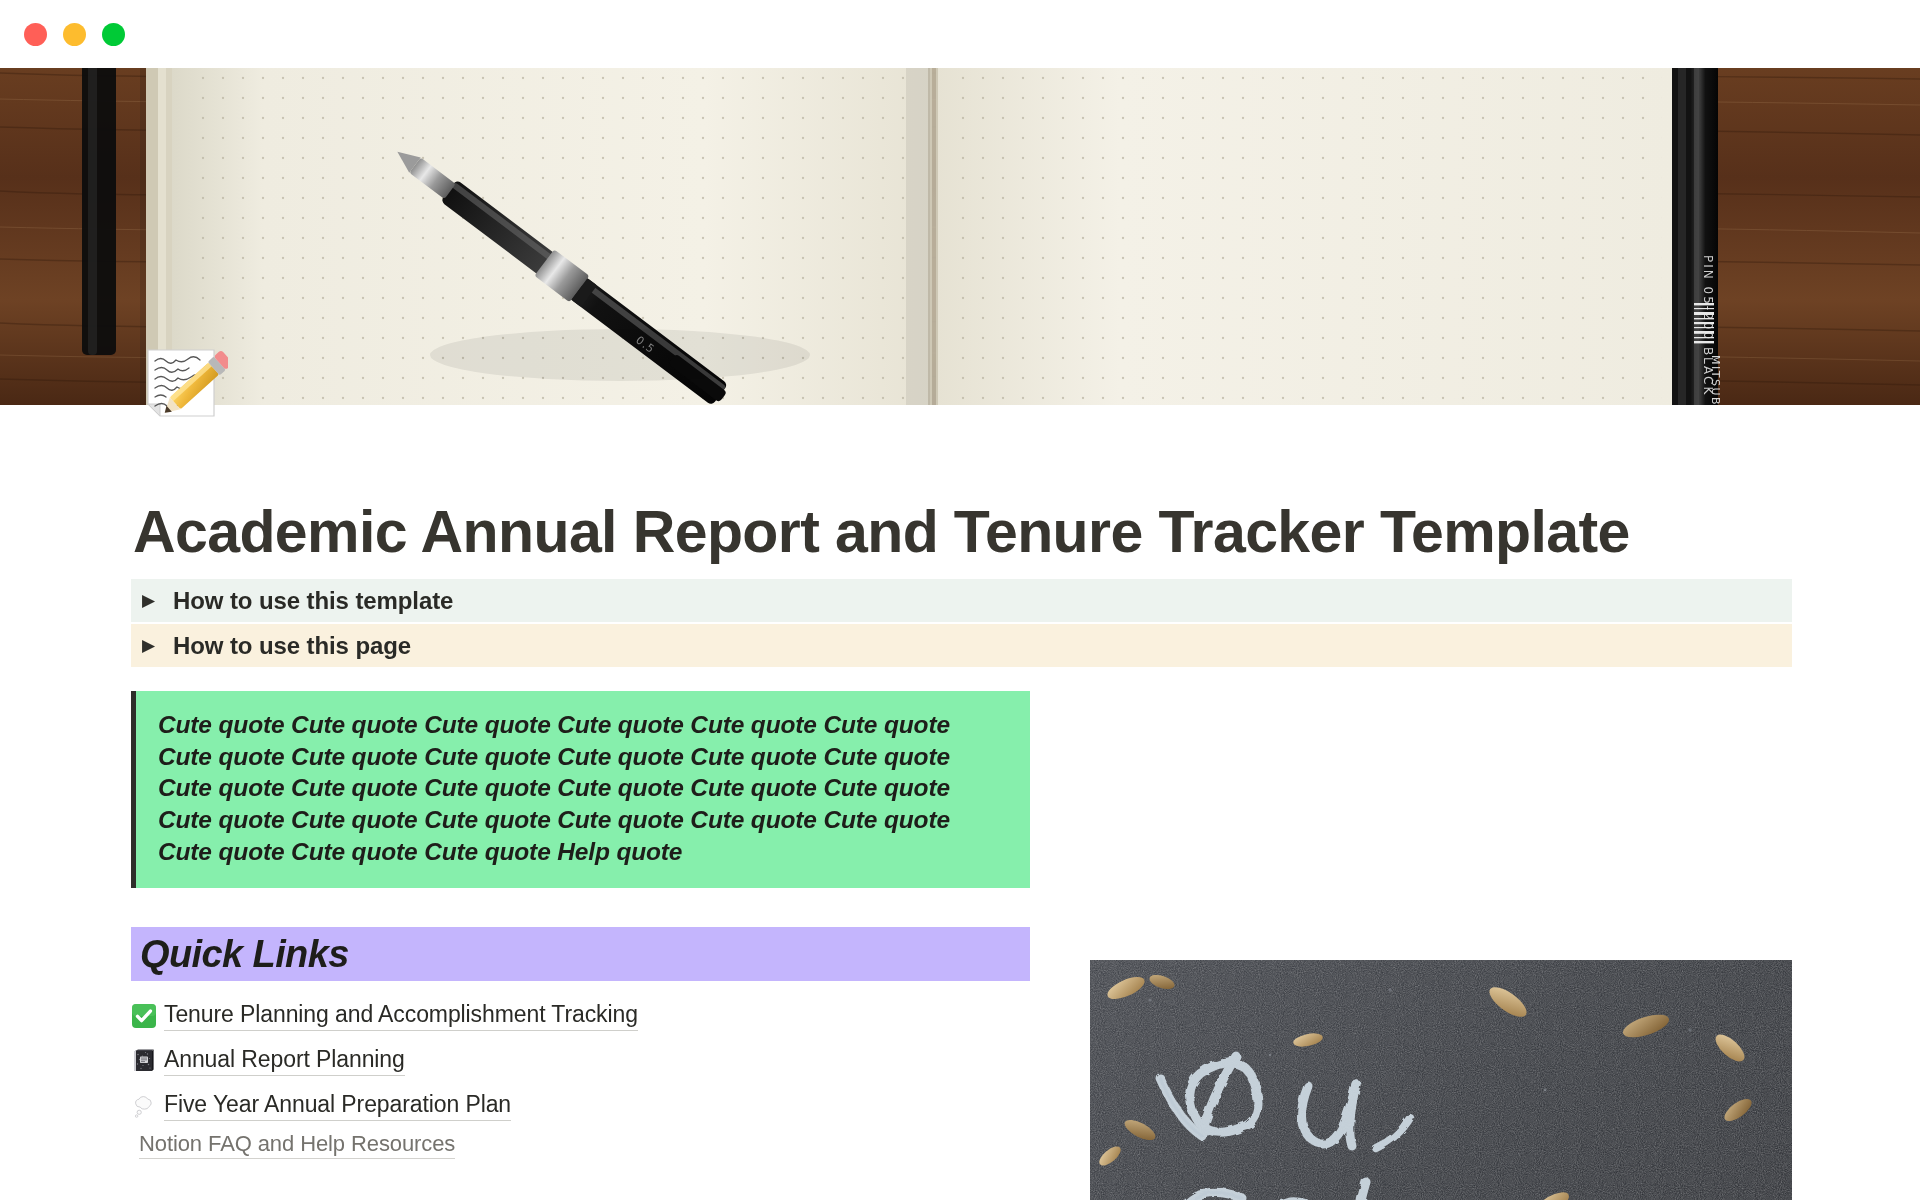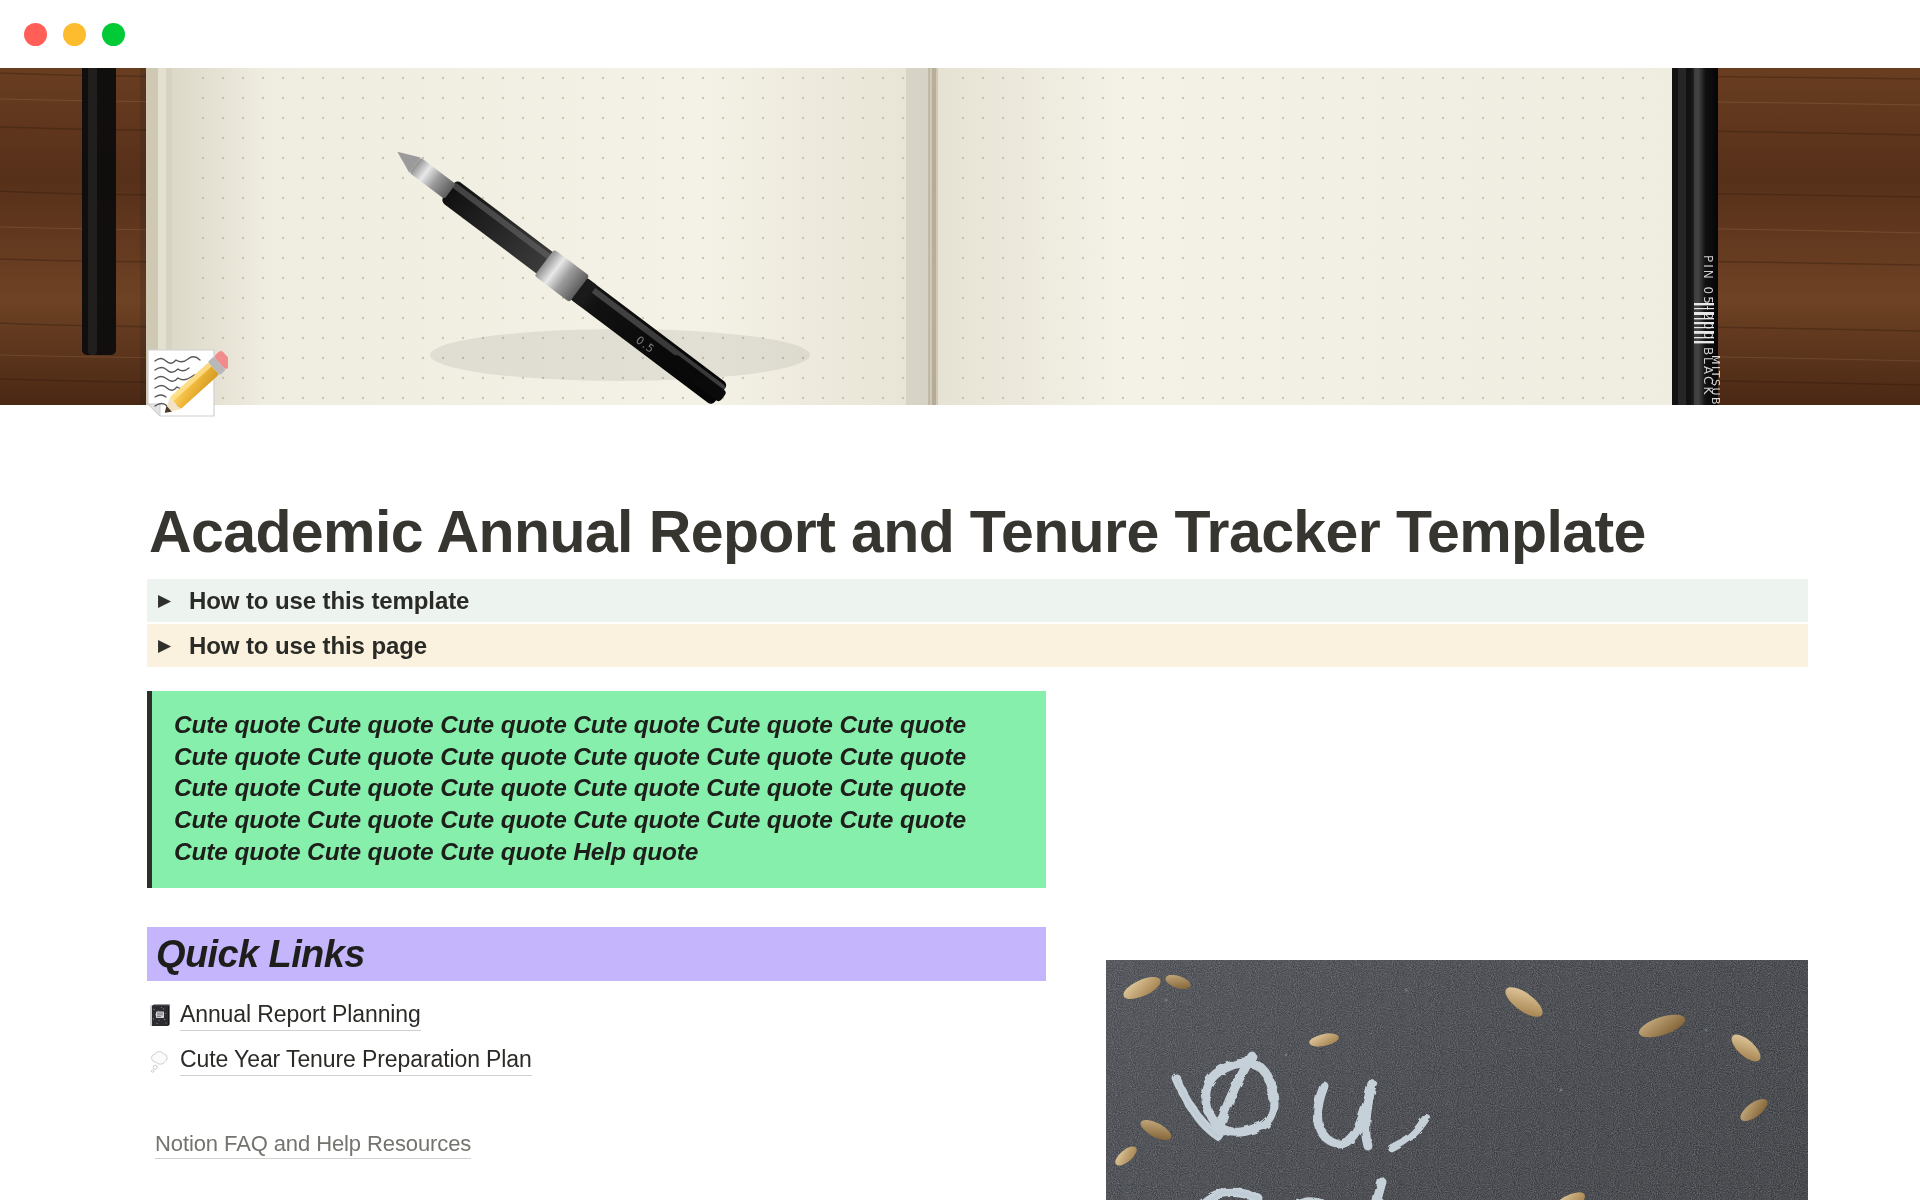--- a/index.html
+++ b/index.html
@@ -53,21 +53,21 @@
     line-height: 88px;
     font-size: 78px;
     text-align: center;
     font-family: "DejaVu Sans", sans-serif;
   }
   .page-icon svg { display:block; width:88px; height:88px; }
 
   
   .content {
     position: absolute;
-    left: 16px;
+    left: 0;
     top: 405px;
     width: 1612px;
     height: 795px;
     background: #ffffff;
   }
 
   .page-title {
     position: absolute;
     left: 133px;
     top: 95px;
@@ -392,20 +392,30 @@
       <div class="quote-line">Cute quote Cute quote Cute quote Cute quote Cute quote Cute quote</div>
       <div class="quote-line">Cute quote Cute quote Cute quote Help quote</div>
     </div>
 
     <div class="ql-heading">
       <span class="ql-heading-text">Quick Links</span>
     </div>
 
     <div class="ql-items">
 
+      <div class="ql-item">
+        <span class="ql-emoji">
+          <svg viewBox="0 0 26 26">
+            <rect x="1" y="1" width="24" height="24" rx="4" fill="#3bb54a"></rect>
+            <rect x="1" y="1" width="24" height="12" rx="4" fill="#55c864" opacity="0.55"></rect>
+            <path d="M6.5 13.4 L10.6 17.6 L19.4 8.1" stroke="#ffffff" stroke-width="3.4" fill="none" stroke-linecap="round" stroke-linejoin="round"></path>
+          </svg>
+        </span>
+        <span class="ql-text">Tenure Planning and Accomplishment Tracking</span>
+      </div>
 
       <div class="ql-item">
         <span class="ql-emoji">
           <svg viewBox="0 0 26 26">
             <path d="M4 3 L21 3 L21 23 L4 23 Z" fill="#2b2b30"></path>
             <path d="M4 3 L7 1.6 L22.6 1.6 L21 3 Z" fill="#3d3d44"></path>
             <path d="M21 3 L22.6 1.6 L22.6 21.6 L21 23 Z" fill="#17171b"></path>
             <g fill="#9a9aa2" opacity="0.75">
               <circle cx="7" cy="6.5" r="0.75"></circle>
                 <circle cx="11.5" cy="8" r="0.6"></circle>
@@ -434,21 +444,21 @@
         <span class="ql-emoji">
           <svg viewBox="0 0 26 26">
             <path d="M8 6.2 a4.4 4.4 0 0 1 4.2 -2.6 a4.6 4.6 0 0 1 4.4 2.4
                      a4 4 0 0 1 3.6 4 a3.9 3.9 0 0 1 -2.2 3.5
                      a4.2 4.2 0 0 1 -4.3 2.6 a4.6 4.6 0 0 1 -4.6 -2
                      a4.2 4.2 0 0 1 -4.4 -3.3 a4 4 0 0 1 3.3 -4.6 Z" fill="#fbfbfb" stroke="#c9c9cd" stroke-width="0.9"></path>
             <circle cx="8.2" cy="19.3" r="2.1" fill="#fbfbfb" stroke="#c9c9cd" stroke-width="0.9"></circle>
             <circle cx="5.6" cy="23.1" r="1.25" fill="#fbfbfb" stroke="#c9c9cd" stroke-width="0.8"></circle>
           </svg>
         </span>
-        <span class="ql-text">Cute Year Tenure Preparation Plan</span>
+        <span class="ql-text">Five Year Annual Preparation Plan</span>
       </div>
     </div>
 
     <div class="ql-plain">
       <span class="ql-plain-text">Notion FAQ and Help Resources</span>
     </div>
 
     <div class="side-image">
       <svg viewBox="0 0 702 474" preserveAspectRatio="none">
         <defs>

